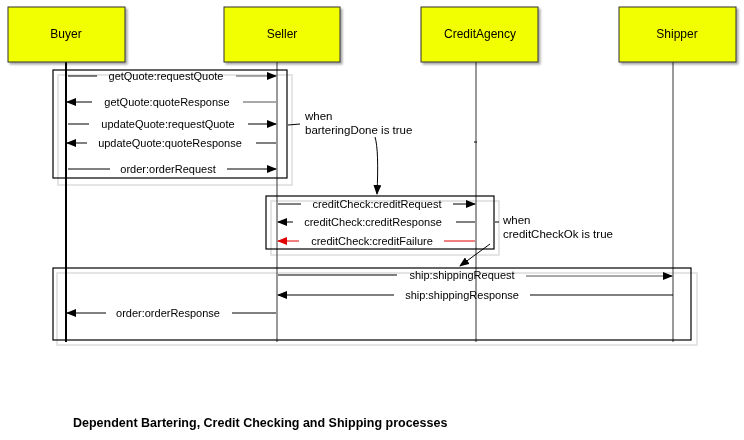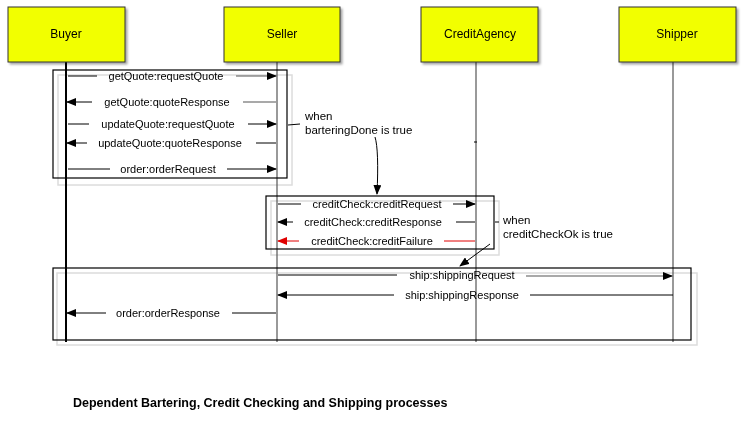--- a/index.html
+++ b/index.html
@@ -2,21 +2,21 @@
 <html><head>
 <meta charset="utf-8">
 <style>
   html, body { margin: 0; padding: 0; background: #ffffff; }
   body { width: 744px; height: 440px; position: relative; overflow: hidden;
          font-family: "Liberation Sans", sans-serif; }
   #diagram { position: absolute; left: 0; top: 0; }
   .msg-label { font-family: "Liberation Sans", sans-serif; font-size: 11px; fill: #000; }
   .actor-label { font-family: "Liberation Sans", sans-serif; font-size: 12px; fill: #000; }
   .note-label { font-family: "Liberation Sans", sans-serif; font-size: 11.5px; fill: #000; }
-  #caption { position: absolute; left: 73px; top: 396px; font-weight: bold; font-size: 12.5px;
+  #caption { position: absolute; left: 73px; top: 416px; font-weight: bold; font-size: 12.5px;
              color: #000; font-family: "Liberation Sans", sans-serif; }
 </style>
 </head>
 <body>
 
 <svg id="diagram" width="744" height="440" viewBox="0 0 744 440" xmlns="http://www.w3.org/2000/svg">
   <defs>
     <marker id="arrow-black" markerWidth="10" markerHeight="8" refX="9" refY="4" orient="auto" markerUnits="userSpaceOnUse">
       <path d="M0,0 L10,4 L0,8 z" fill="#000"></path>
     </marker>

